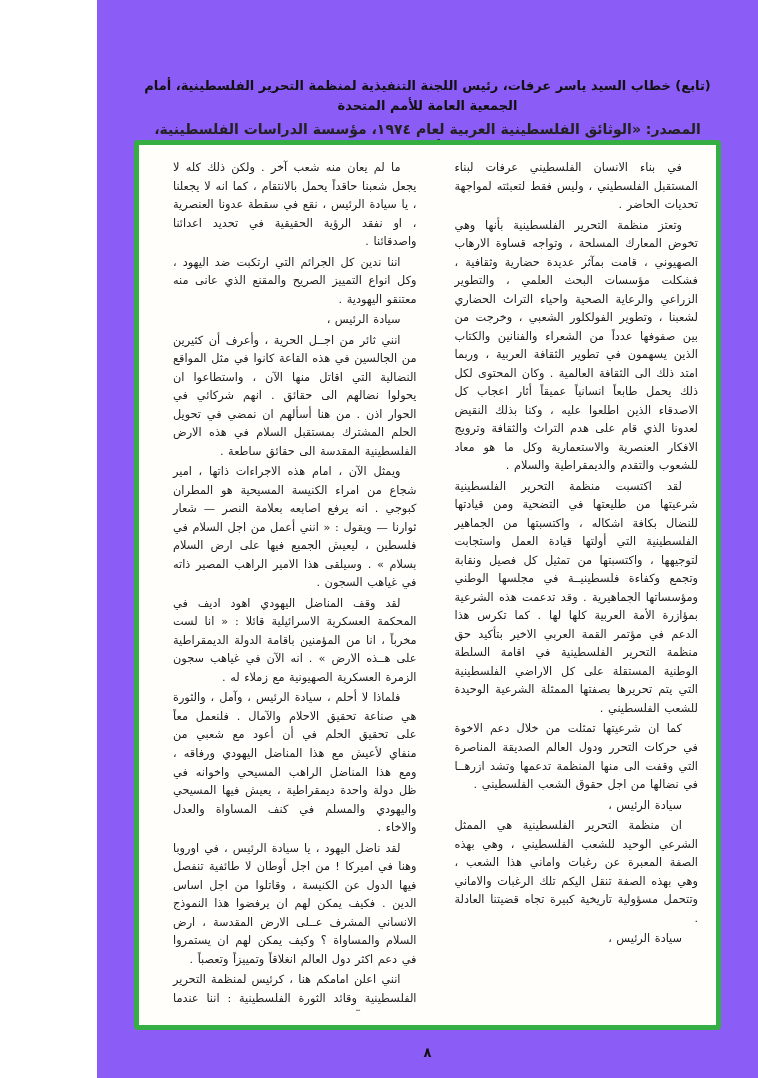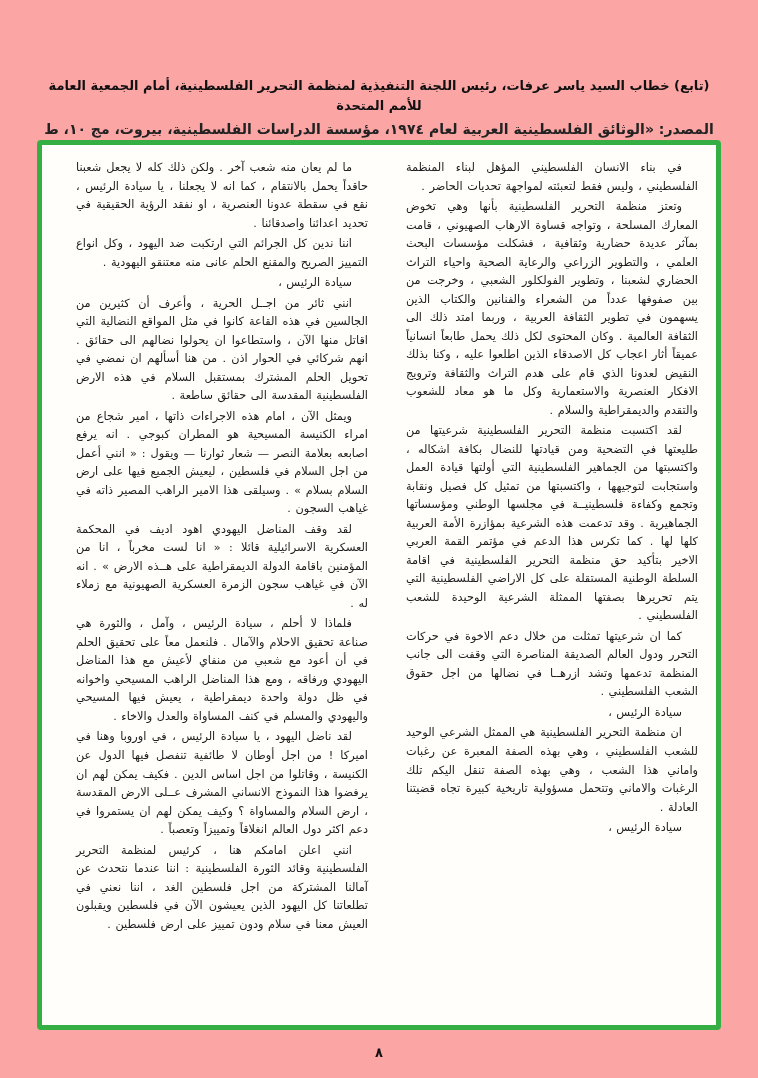--- a/index.html
+++ b/index.html
@@ -5,22 +5,22 @@
   * { margin: 0; padding: 0; box-sizing: border-box; }
   html, body {
     width: 758px; height: 1078px;
     background: #ffffff;
     font-family: "DejaVu Sans", sans-serif;
     color: #1a1a1a;
     overflow: hidden;
   }
   .page {
     position: relative;
-    width: 758px; height: 1078px;
-    background: #fca5a5;
+    width: 661px; height: 1078px;
+    background: #8b5cf6;
     direction: rtl;
   }
   .doc-header {
     padding: 76px 40px 0 40px;
     text-align: center;
   }
   .doc-title {
     font-size: 13px;
     font-weight: bold;
     line-height: 1.5;
@@ -78,31 +78,31 @@
 <div class="page">
 
   <div class="doc-header">
     <div class="doc-title">(تابع) خطاب السيد ياسر عرفات، رئيس اللجنة التنفيذية لمنظمة التحرير الفلسطينية، أمام الجمعية العامة للأمم المتحدة</div>
     <div class="doc-source">المصدر: «الوثائق الفلسطينية العربية لعام ١٩٧٤، مؤسسة الدراسات الفلسطينية، بيروت، مج ١٠، ط ١، ص ٤٣٨ — ٤٤٦»</div>
   </div>
 
   <div class="green-frame">
     <div class="columns">
       <div class="col">
-          <p class="para">في بناء الانسان الفلسطيني المؤهل لبناء المنظمة الفلسطيني ، وليس فقط لتعبئته لمواجهة تحديات الحاضر .</p>
+          <p class="para">في بناء الانسان الفلسطيني عرفات لبناء المستقبل الفلسطيني ، وليس فقط لتعبئته لمواجهة تحديات الحاضر .</p>
           <p class="para">وتعتز منظمة التحرير الفلسطينية بأنها وهي تخوض المعارك المسلحة ، وتواجه قساوة الارهاب الصهيوني ، قامت بمآثر عديدة حضارية وثقافية ، فشكلت مؤسسات البحث العلمي ، والتطوير الزراعي والرعاية الصحية واحياء التراث الحضاري لشعبنا ، وتطوير الفولكلور الشعبي ، وخرجت من بين صفوفها عدداً من الشعراء والفنانين والكتاب الذين يسهمون في تطوير الثقافة العربية ، وربما امتد ذلك الى الثقافة العالمية . وكان المحتوى لكل ذلك يحمل طابعاً انسانياً عميقاً أثار اعجاب كل الاصدقاء الذين اطلعوا عليه ، وكنا بذلك النقيض لعدونا الذي قام على هدم التراث والثقافة وترويج الافكار العنصرية والاستعمارية وكل ما هو معاد للشعوب والتقدم والديمقراطية والسلام .</p>
           <p class="para">لقد اكتسبت منظمة التحرير الفلسطينية شرعيتها من طليعتها في التضحية ومن قيادتها للنضال بكافة اشكاله ، واكتسبتها من الجماهير الفلسطينية التي أولتها قيادة العمل واستجابت لتوجيهها ، واكتسبتها من تمثيل كل فصيل ونقابة وتجمع وكفاءة فلسطينيــة في مجلسها الوطني ومؤسساتها الجماهيرية . وقد تدعمت هذه الشرعية بمؤازرة الأمة العربية كلها لها . كما تكرس هذا الدعم في مؤتمر القمة العربي الاخير بتأكيد حق منظمة التحرير الفلسطينية في اقامة السلطة الوطنية المستقلة على كل الاراضي الفلسطينية التي يتم تحريرها بصفتها الممثلة الشرعية الوحيدة للشعب الفلسطيني .</p>
-          <p class="para">كما ان شرعيتها تمثلت من خلال دعم الاخوة في حركات التحرر ودول العالم الصديقة المناصرة التي وقفت الى جانب المنظمة تدعمها وتشد ازرهــا في نضالها من اجل حقوق الشعب الفلسطيني .</p>
+          <p class="para">كما ان شرعيتها تمثلت من خلال دعم الاخوة في حركات التحرر ودول العالم الصديقة المناصرة التي وقفت الى منها المنظمة تدعمها وتشد ازرهــا في نضالها من اجل حقوق الشعب الفلسطيني .</p>
           <p class="para">سيادة الرئيس ،</p>
           <p class="para">ان منظمة التحرير الفلسطينية هي الممثل الشرعي الوحيد للشعب الفلسطيني ، وهي بهذه الصفة المعبرة عن رغبات واماني هذا الشعب ، وهي بهذه الصفة تنقل اليكم تلك الرغبات والاماني وتتحمل مسؤولية تاريخية كبيرة تجاه قضيتنا العادلة .</p>
           <p class="para">سيادة الرئيس ،</p>
         </div>
       <div class="col">
           <p class="para">ما لم يعان منه شعب آخر . ولكن ذلك كله لا يجعل شعبنا حاقداً يحمل بالانتقام ، كما انه لا يجعلنا ، يا سيادة الرئيس ، نقع في سقطة عدونا العنصرية ، او نفقد الرؤية الحقيقية في تحديد اعدائنا واصدقائنا .</p>
-          <p class="para">اننا ندين كل الجرائم التي ارتكبت ضد اليهود ، وكل انواع التمييز الصريح والمقنع الحلم عانى منه معتنقو اليهودية .</p>
+          <p class="para">اننا ندين كل الجرائم التي ارتكبت ضد اليهود ، وكل انواع التمييز الصريح والمقنع الذي عانى منه معتنقو اليهودية .</p>
           <p class="para">سيادة الرئيس ،</p>
           <p class="para">انني ثائر من اجــل الحرية ، وأعرف أن كثيرين من الجالسين في هذه القاعة كانوا في مثل المواقع النضالية التي اقاتل منها الآن ، واستطاعوا ان يحولوا نضالهم الى حقائق . انهم شركائي في الحوار اذن . من هنا أسألهم ان نمضي في تحويل الحلم المشترك بمستقبل السلام في هذه الارض الفلسطينية المقدسة الى حقائق ساطعة .</p>
           <p class="para">ويمثل الآن ، امام هذه الاجراءات ذاتها ، امير شجاع من امراء الكنيسة المسيحية هو المطران كبوجي . انه يرفع اصابعه بعلامة النصر — شعار ثوارنا — ويقول : « انني أعمل من اجل السلام في فلسطين ، ليعيش الجميع فيها على ارض السلام بسلام » . وسيلقى هذا الامير الراهب المصير ذاته في غياهب السجون .</p>
           <p class="para">لقد وقف المناضل اليهودي اهود اديف في المحكمة العسكرية الاسرائيلية قائلا : « انا لست مخرباً ، انا من المؤمنين باقامة الدولة الديمقراطية على هــذه الارض » . انه الآن في غياهب سجون الزمرة العسكرية الصهيونية مع زملاء له .</p>
           <p class="para">فلماذا لا أحلم ، سيادة الرئيس ، وآمل ، والثورة هي صناعة تحقيق الاحلام والآمال . فلنعمل معاً على تحقيق الحلم في أن أعود مع شعبي من منفاي لأعيش مع هذا المناضل اليهودي ورفاقه ، ومع هذا المناضل الراهب المسيحي واخوانه في ظل دولة واحدة ديمقراطية ، يعيش فيها المسيحي واليهودي والمسلم في كنف المساواة والعدل والاخاء .</p>
           <p class="para">لقد ناضل اليهود ، يا سيادة الرئيس ، في اوروبا وهنا في اميركا ! من اجل أوطان لا طائفية تنفصل فيها الدول عن الكنيسة ، وقاتلوا من اجل اساس الدين . فكيف يمكن لهم ان يرفضوا هذا النموذج الانساني المشرف عــلى الارض المقدسة ، ارض السلام والمساواة ؟ وكيف يمكن لهم ان يستمروا في دعم اكثر دول العالم انغلاقاً وتمييزاً وتعصباً .</p>
           <p class="para">انني اعلن امامكم هنا ، كرئيس لمنظمة التحرير الفلسطينية وقائد الثورة الفلسطينية : اننا عندما نتحدث عن آمالنا المشتركة من اجل فلسطين الغد ، اننا نعني في تطلعاتنا كل اليهود الذين يعيشون الآن في فلسطين ويقبلون العيش معنا في سلام ودون تمييز على ارض فلسطين .</p>
         </div>
     </div>
   </div>

